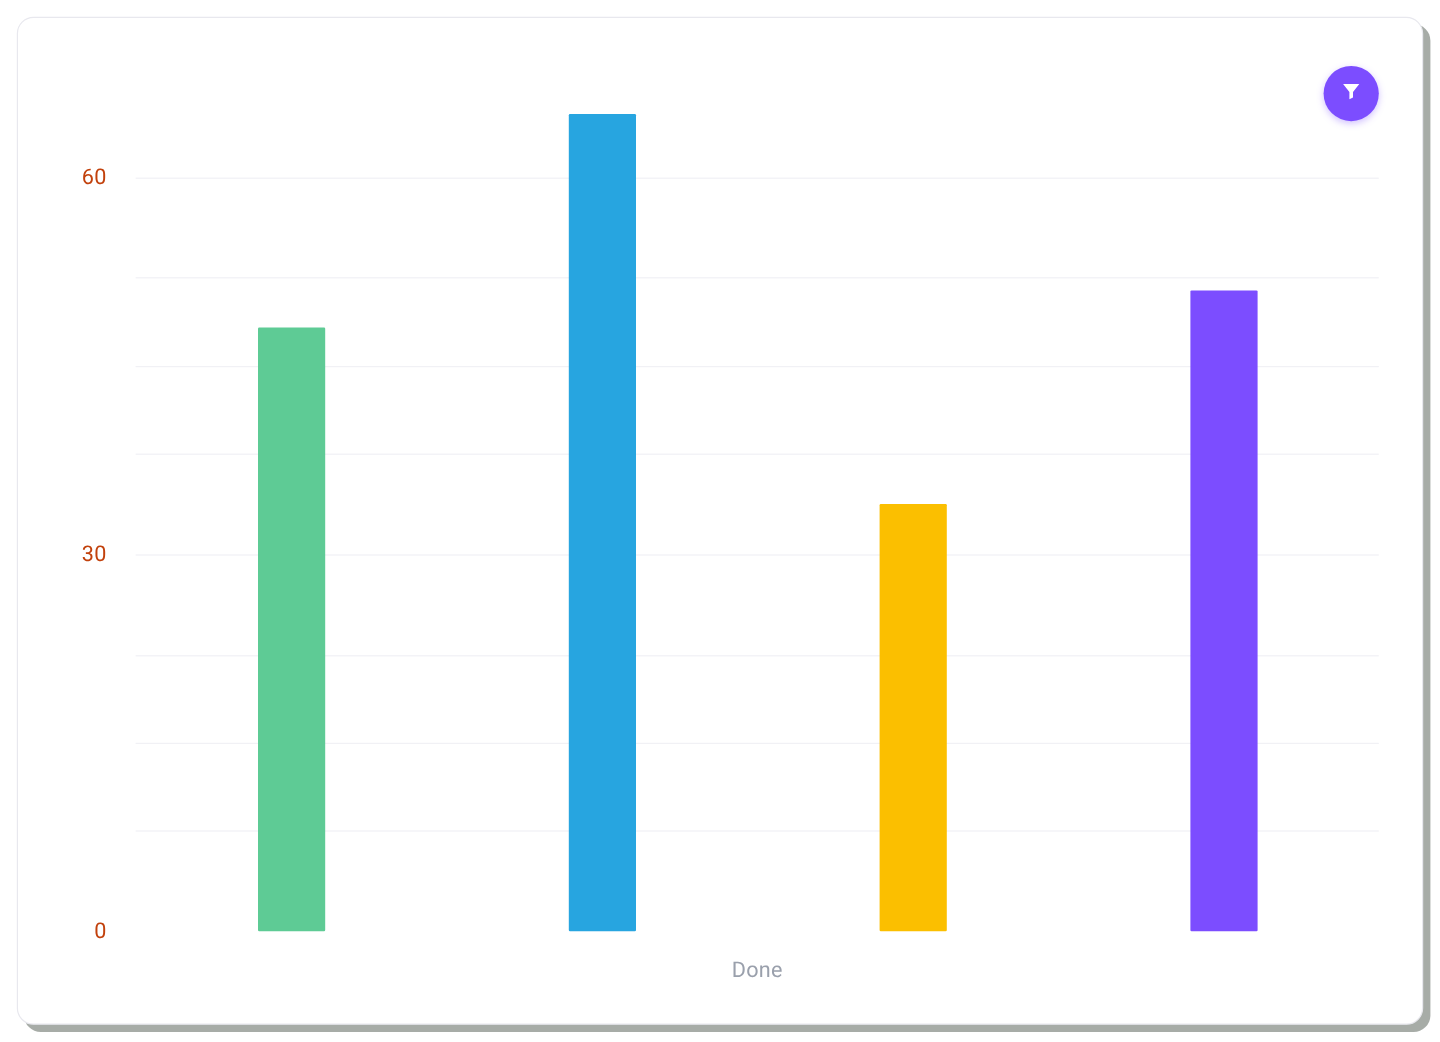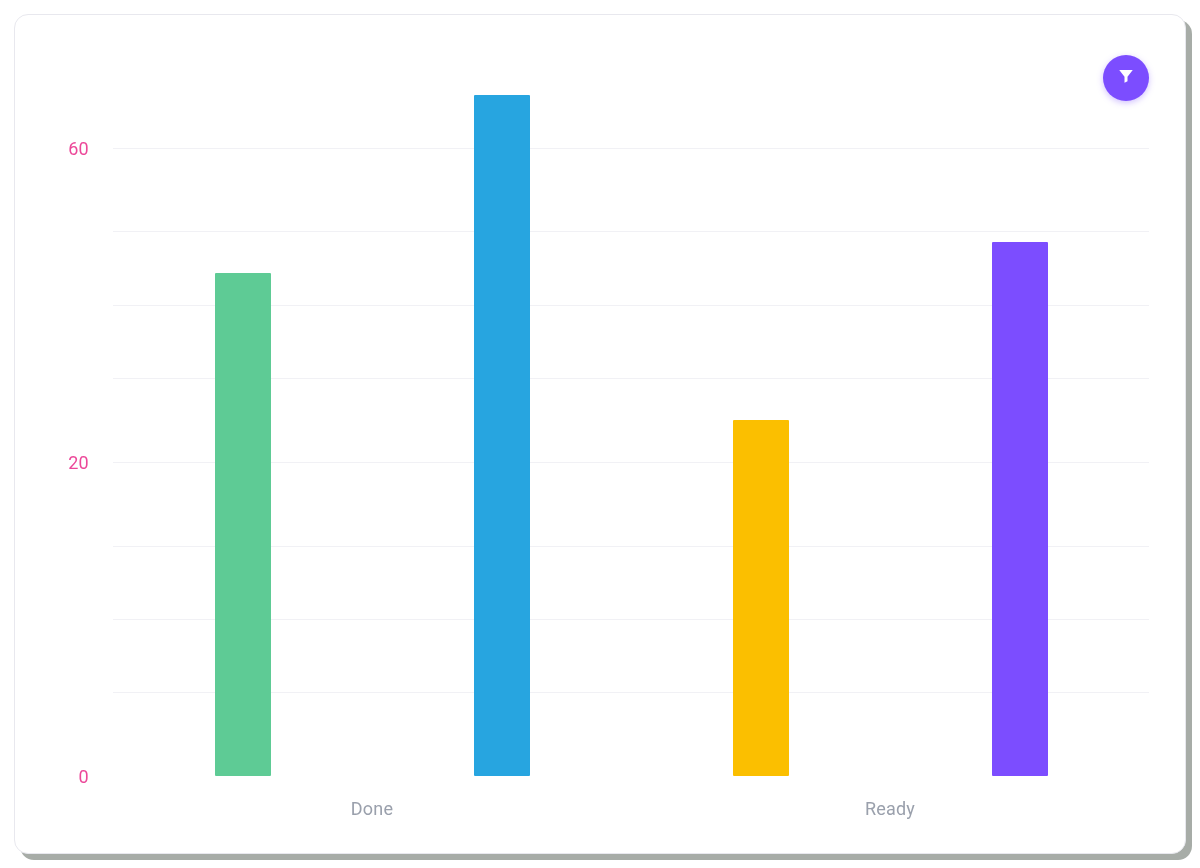--- a/index.html
+++ b/index.html
@@ -53,21 +53,21 @@
     left: 0;
     right: 0;
     border-top: 1px solid #f1f1f5;
   }
   .y-tick-label {
     position: absolute;
     right: 100%;
     transform: translateY(-50%);
     padding-right: 24px;
     font-size: 18px;
-    color: #ec4899;
+    color: #c2410c;
     font-weight: 400;
     letter-spacing: 0.3px;
   }
   .bars {
     position: absolute;
     inset: 0;
     display: flex;
     align-items: flex-end;
   }
   .bar-slot {
@@ -113,37 +113,36 @@
       <div class="gridlines" id="gridlines">
           <div class="gridline" style="top: 88.5714%;"></div>
           <div class="gridline" style="top: 78.5714%;"></div>
           <div class="gridline" style="top: 68.5714%;"></div>
           <div class="gridline" style="top: 57.1429%;"></div>
           <div class="gridline" style="top: 45.7143%;"></div>
           <div class="gridline" style="top: 35.7143%;"></div>
           <div class="gridline" style="top: 25.7143%;"></div>
           <div class="gridline" style="top: 14.2857%;"></div>
           <div class="y-tick-label" style="top: 100%;">0</div>
-          <div class="y-tick-label" style="top: 57.1429%;">20</div>
+          <div class="y-tick-label" style="top: 57.1429%;">30</div>
           <div class="y-tick-label" style="top: 14.2857%;">60</div>
         </div>
       <div class="bars" id="bars">
           <div class="bar-slot">
             <div class="bar" style="height: 68.5714%; background: rgb(94, 203, 149);"></div>
           </div>
           <div class="bar-slot">
             <div class="bar" style="height: 92.8571%; background: rgb(39, 165, 224);"></div>
           </div>
           <div class="bar-slot">
             <div class="bar" style="height: 48.5714%; background: rgb(251, 191, 0);"></div>
           </div>
           <div class="bar-slot">
             <div class="bar" style="height: 72.8571%; background: rgb(124, 77, 255);"></div>
           </div>
         </div>
     </div>
     <div class="x-axis" id="x-axis">
         <div class="x-label">Done</div>
-        <div class="x-label">Ready</div>
       </div>
   </div>
 
 </div>
 
 </body></html>

